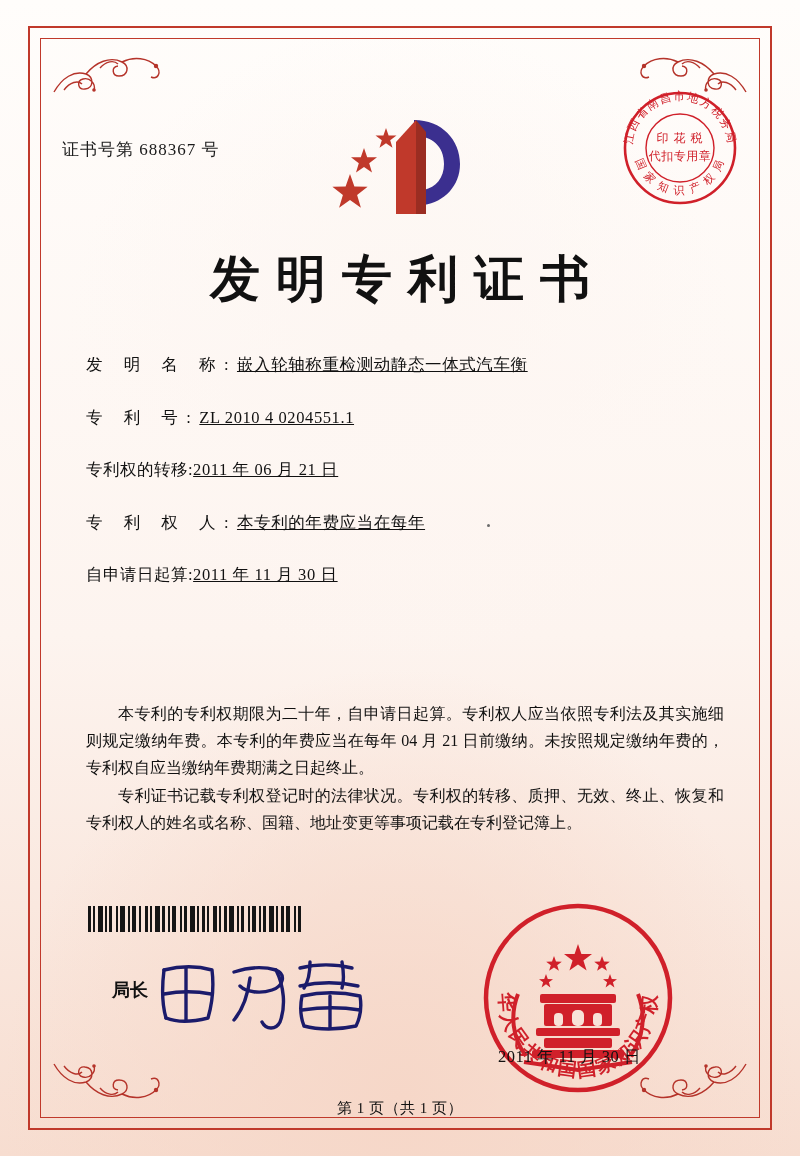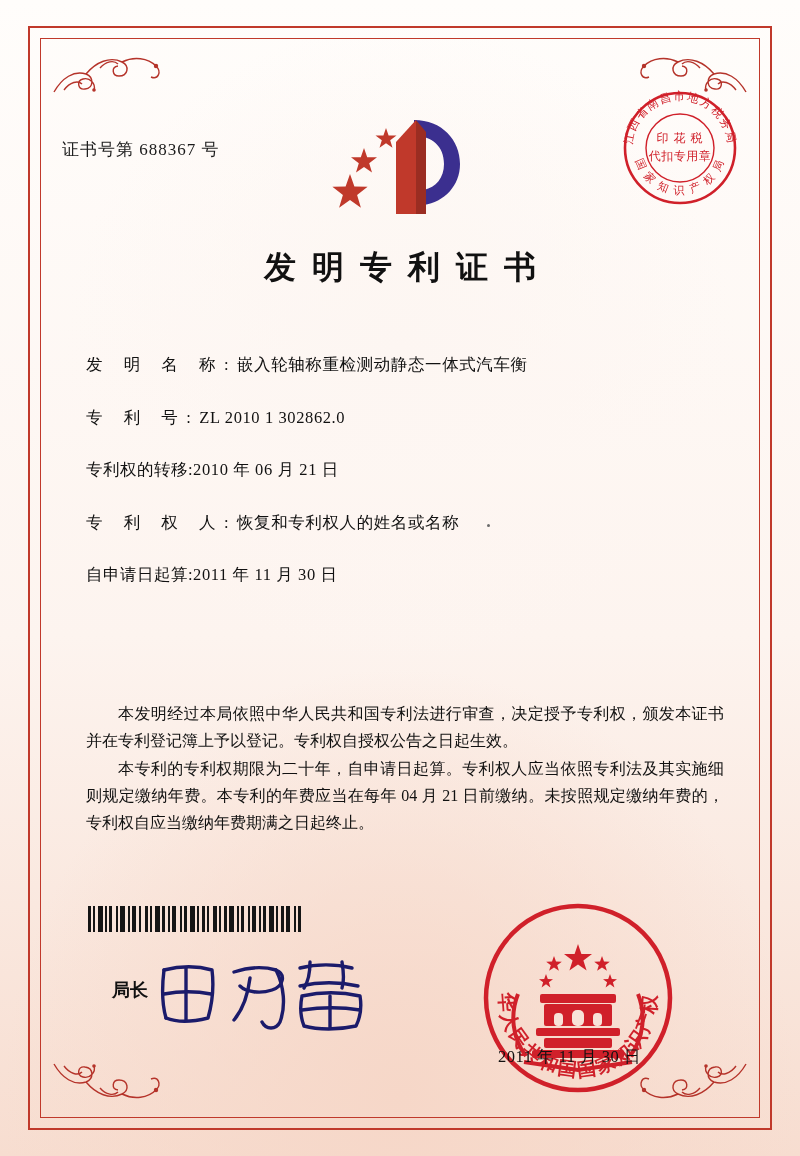--- a/index.html
+++ b/index.html
@@ -79,21 +79,21 @@
     width: 124px;
     height: 124px;
   }
 
   
   .title {
     position: absolute;
     left: 0; right: 0;
     top: 246px;
     text-align: center;
-    font-size: 32px;
+    font-size: 50px;
     font-weight: bold;
     letter-spacing: 16px;
     text-indent: 16px;
     color: #111;
     font-family: "Liberation Serif", "DejaVu Serif", serif;
   }
 
   
   .fields {
     position: absolute;
@@ -112,20 +112,21 @@
   .field-label {
     flex: 0 0 auto;
     letter-spacing: 0.5px;
   }
   .field-label.spread {
     letter-spacing: 8.5px;
   }
   .field-value {
     flex: 0 0 auto;
     letter-spacing: 0.6px;
+    text-decoration: underline;
   }
 
   
   .body-text {
     position: absolute;
     left: 86px;
     top: 700px;
     width: 638px;
     font-size: 16px;
     line-height: 27px;
@@ -303,39 +304,39 @@
 
   <div class="speck"></div>
 
   <div class="fields">
     <div class="field-row">
       <span class="field-label spread">发 明 名 称:</span>
       <span class="field-value">嵌入轮轴称重检测动静态一体式汽车衡</span>
     </div>
     <div class="field-row">
       <span class="field-label spread">专  利  号:</span>
-      <span class="field-value">ZL 2010 1 302862.0</span>
+      <span class="field-value">ZL 2010 4 0204551.1</span>
     </div>
     <div class="field-row">
       <span class="field-label">专利权的转移:</span>
-      <span class="field-value">2010 年 06 月 21 日</span>
+      <span class="field-value">2011 年 06 月 21 日</span>
     </div>
     <div class="field-row">
       <span class="field-label spread">专 利 权 人:</span>
-      <span class="field-value">恢复和专利权人的姓名或名称</span>
+      <span class="field-value">本专利的年费应当在每年</span>
     </div>
     <div class="field-row">
       <span class="field-label">自申请日起算:</span>
       <span class="field-value">2011 年 11 月 30 日</span>
     </div>
   </div>
 
   <div class="body-text">
-    <p>本发明经过本局依照中华人民共和国专利法进行审查，决定授予专利权，颁发本证书并在专利登记簿上予以登记。专利权自授权公告之日起生效。</p>
     <p>本专利的专利权期限为二十年，自申请日起算。专利权人应当依照专利法及其实施细则规定缴纳年费。本专利的年费应当在每年 04 月 21 日前缴纳。未按照规定缴纳年费的，专利权自应当缴纳年费期满之日起终止。</p>
+    <p>专利证书记载专利权登记时的法律状况。专利权的转移、质押、无效、终止、恢复和专利权人的姓名或名称、国籍、地址变更等事项记载在专利登记簿上。</p>
   </div>
 
   <div class="barcode">
     <i style="width:3px"></i>
       <i style="width:2px;background:transparent"></i>
     <i style="width:2px"></i>
       <i style="width:3px;background:transparent"></i>
     <i style="width:5px"></i>
       <i style="width:2px;background:transparent"></i>
     <i style="width:2px"></i>
@@ -464,14 +465,15 @@
         </g>
 
         <path d="M40 96 C 32 116, 34 140, 48 158" stroke="#d0202a" stroke-width="4" fill="none"></path>
         <path d="M160 96 C 168 116, 166 140, 152 158" stroke="#d0202a" stroke-width="4" fill="none"></path>
         <path d="M46 164 L 100 172 L 154 164" stroke="#d0202a" stroke-width="4" fill="none"></path>
       </g>
     </svg>
   </div>
   <div class="seal-date">2011 年 11 月 30 日</div>
 
+  <div class="footer">第 1 页（共 1 页）</div>
 
 </div>
 
 </body></html>

